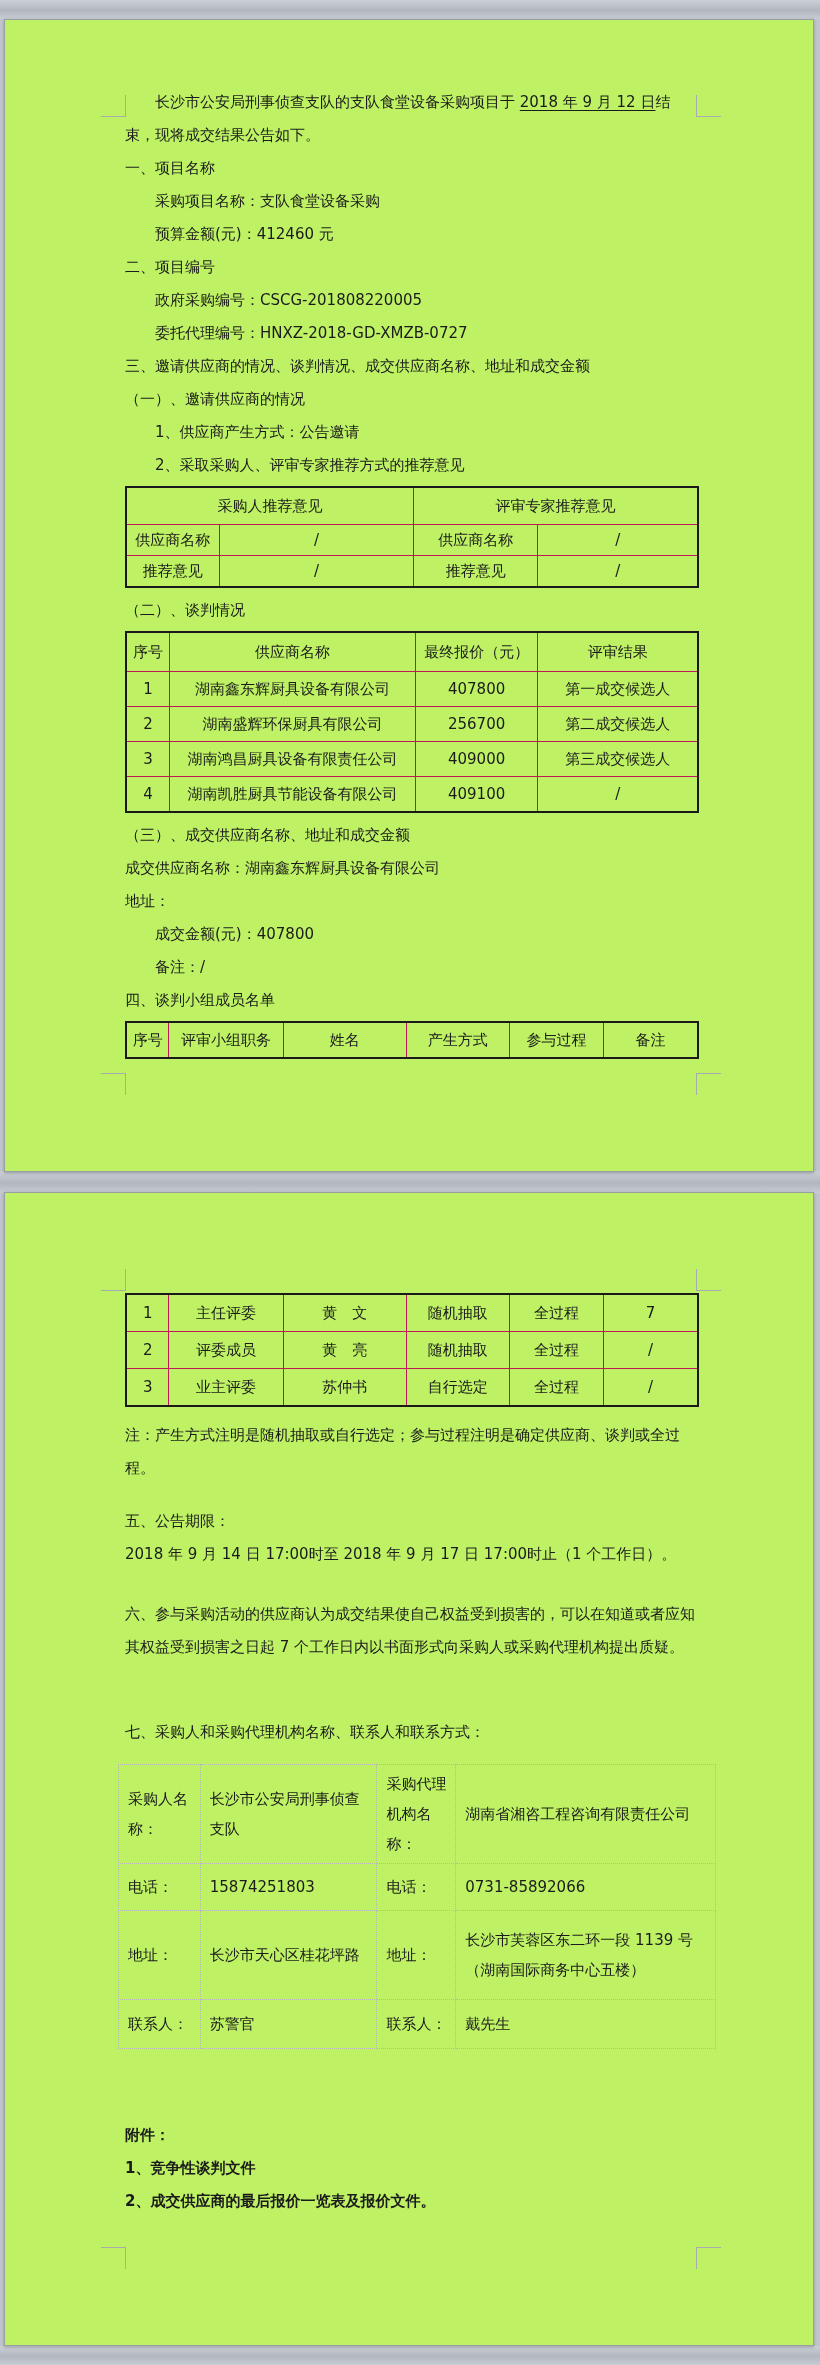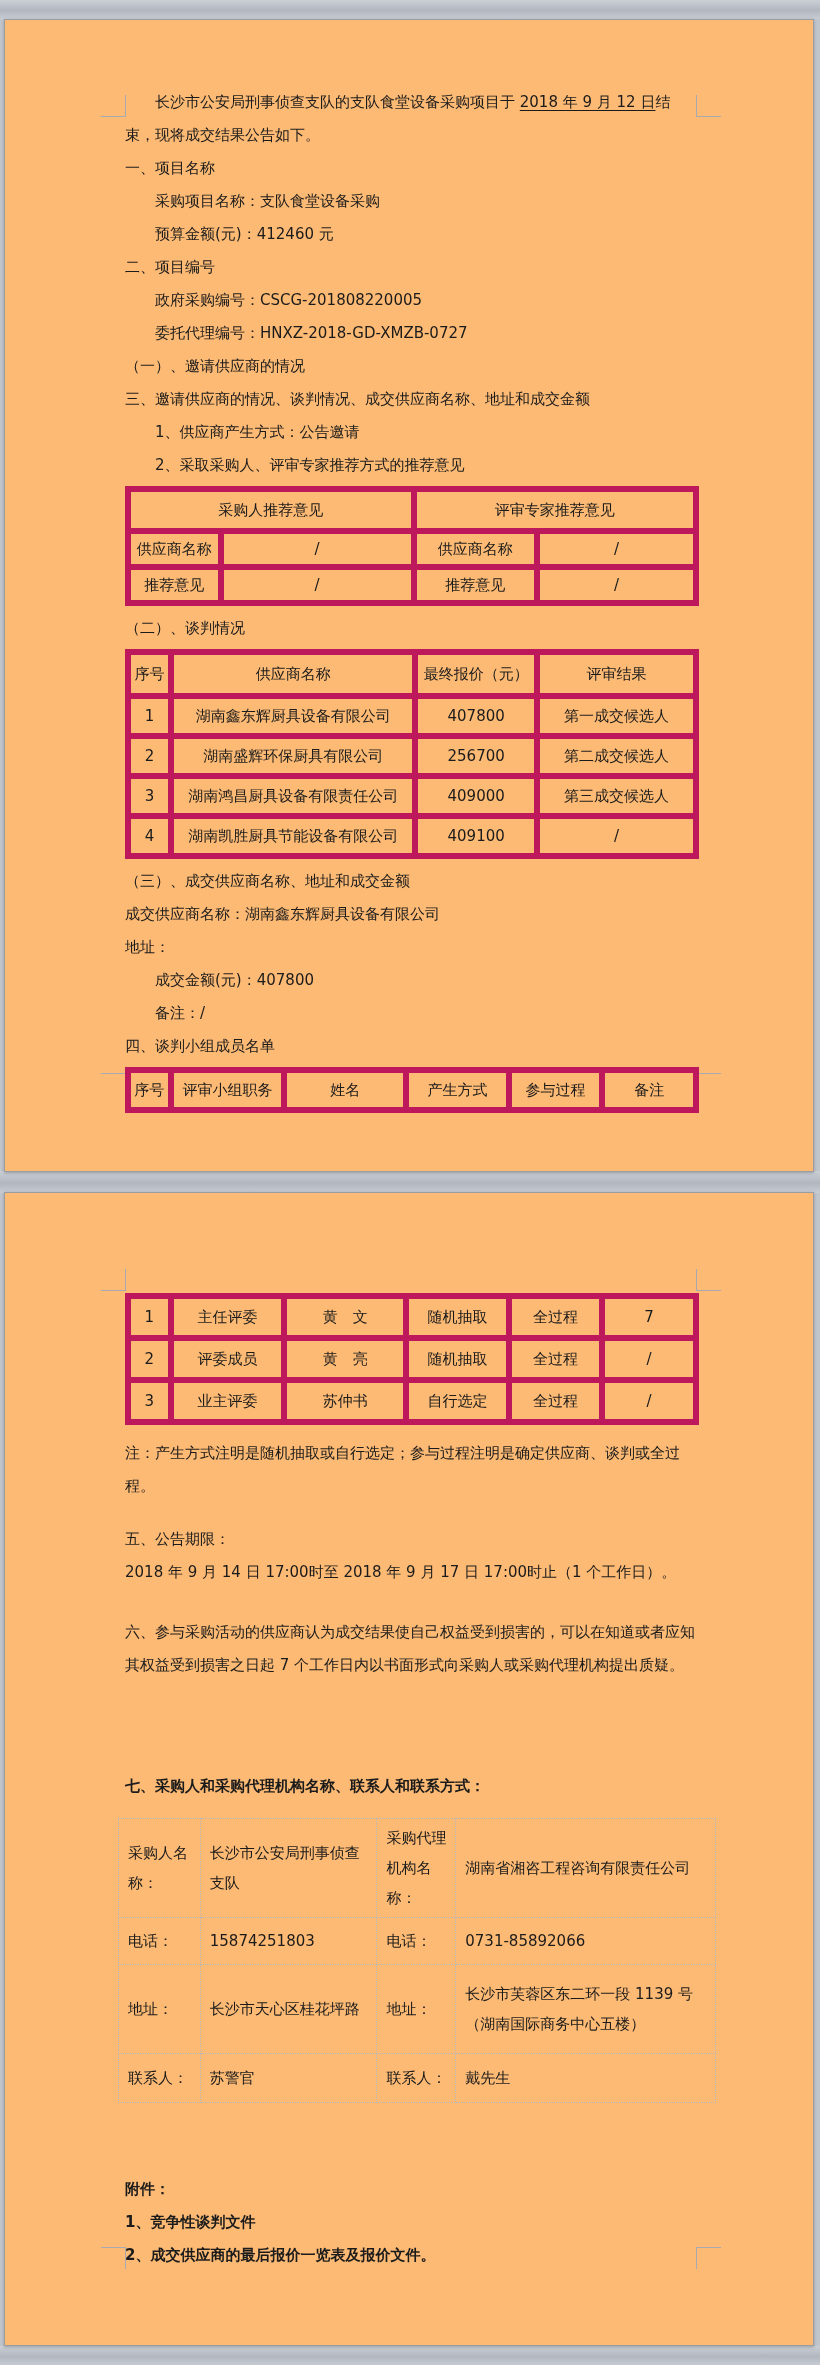--- a/index.html
+++ b/index.html
@@ -8,41 +8,41 @@
     background:#c1c5cc;
     font-family:"DejaVu Sans",sans-serif;
     -webkit-font-smoothing:antialiased;
   }
   .gap-band{position:absolute;left:0;width:820px;
     background:linear-gradient(#ccd0d6,#b2b6bf 55%,#c8ccd3);}
   #band-top{top:0;height:19px;}
   #band-mid{top:1171px;height:22px;}
   #band-bottom{top:2346px;height:19px;}
   .page{
-    position:absolute;left:4px;width:810px;background:#fdba74;
+    position:absolute;left:4px;width:810px;background:#bef264;
     border:1px solid #999da4;box-sizing:border-box;
     box-shadow:0 1px 3px rgba(60,64,72,.35);
   }
   #page1{top:19px;height:1153px;}
   #page2{top:1192px;height:1154px;}
   .content{
     position:absolute;left:120px;width:574px;
     color:#1b1b1b;font-size:15px;line-height:33px;
   }
   #content1{top:66px;}
   #content2{top:100px;}
   p{margin:0;padding:0;}
   .indent{text-indent:2em;}
   .bold{font-weight:bold;}
   .u{text-decoration:underline;text-underline-offset:3px;}
   
   table{border-collapse:collapse;width:100%;table-layout:fixed;}
   .solid{border:2px solid #1a1a1a;margin:4px 0 6px 0;}
   .solid td,.solid th{
-    border:6px solid #be185d;text-align:center;vertical-align:middle;
+    border:1px solid #be185d;text-align:center;vertical-align:middle;
     font-size:15px;font-weight:normal;padding:0 2px;line-height:20px;
     overflow:hidden;
   }
   .rec-table th{height:36px;}
   .rec-table td{height:30px;}
   .neg-table th{height:38px;}
   .neg-table td{height:34px;}
   .panel-table th{height:34px;}
   .panel-table td{height:36px;}
   .cell-strong{font-weight:bold;}
@@ -59,21 +59,21 @@
   
   .mark{position:absolute;width:25px;height:22px;box-sizing:border-box;}
   .mark.tl{border-right:1px solid #a7abb1;border-bottom:1px solid #a7abb1;}
   .mark.tr{border-left:1px solid #a7abb1;border-bottom:1px solid #a7abb1;}
   .mark.bl{border-right:1px solid #a7abb1;border-top:1px solid #a7abb1;}
   .mark.br{border-left:1px solid #a7abb1;border-top:1px solid #a7abb1;}
   .m-left{left:96px;}  .m-right{left:691px;}
   .m-top{top:75px;}    .m-bot{top:1053px;}
   .m-top2{top:76px;}   .m-bot2{top:1054px;}
   .mt12{margin-top:12px;} .mt20{margin-top:20px;} .mt27{margin-top:27px;}
-  .mt56{margin-top:88px;font-weight:bold;} .mt70{margin-top:70px;}
+  .mt56{margin-top:52px;} .mt70{margin-top:70px;}
 </style>
 </head>
 <body>
 
 <div class="gap-band" id="band-top"></div>
 <div class="gap-band" id="band-mid"></div>
 <div class="gap-band" id="band-bottom"></div>
 
 <div class="page" id="page1">
   <div class="mark tl m-left m-top"></div>
@@ -85,22 +85,22 @@
     <p class="indent"><span>长沙市公安局刑事侦查支队的支队食堂设备采购项目于 </span><span class="u">2018 年 9 月 12 日</span><span>结束，现将成交结果公告如下。</span></p>
 
     <p>一、项目名称</p>
     <p class="indent">采购项目名称：支队食堂设备采购</p>
     <p class="indent">预算金额(元)：412460 元</p>
 
     <p>二、项目编号</p>
     <p class="indent">政府采购编号：CSCG-201808220005</p>
     <p class="indent">委托代理编号：HNXZ-2018-GD-XMZB-0727</p>
 
+    <p>三、邀请供应商的情况、谈判情况、成交供应商名称、地址和成交金额</p>
     <p>（一）、邀请供应商的情况</p>
-    <p>三、邀请供应商的情况、谈判情况、成交供应商名称、地址和成交金额</p>
     <p class="indent">1、供应商产生方式：公告邀请</p>
     <p class="indent">2、采取采购人、评审专家推荐方式的推荐意见</p>
 
     <table class="solid rec-table">
       <colgroup>
           <col style="width:16.3%">
           <col style="width:34%">
           <col style="width:21.7%">
           <col style="width:28%">
         </colgroup>

